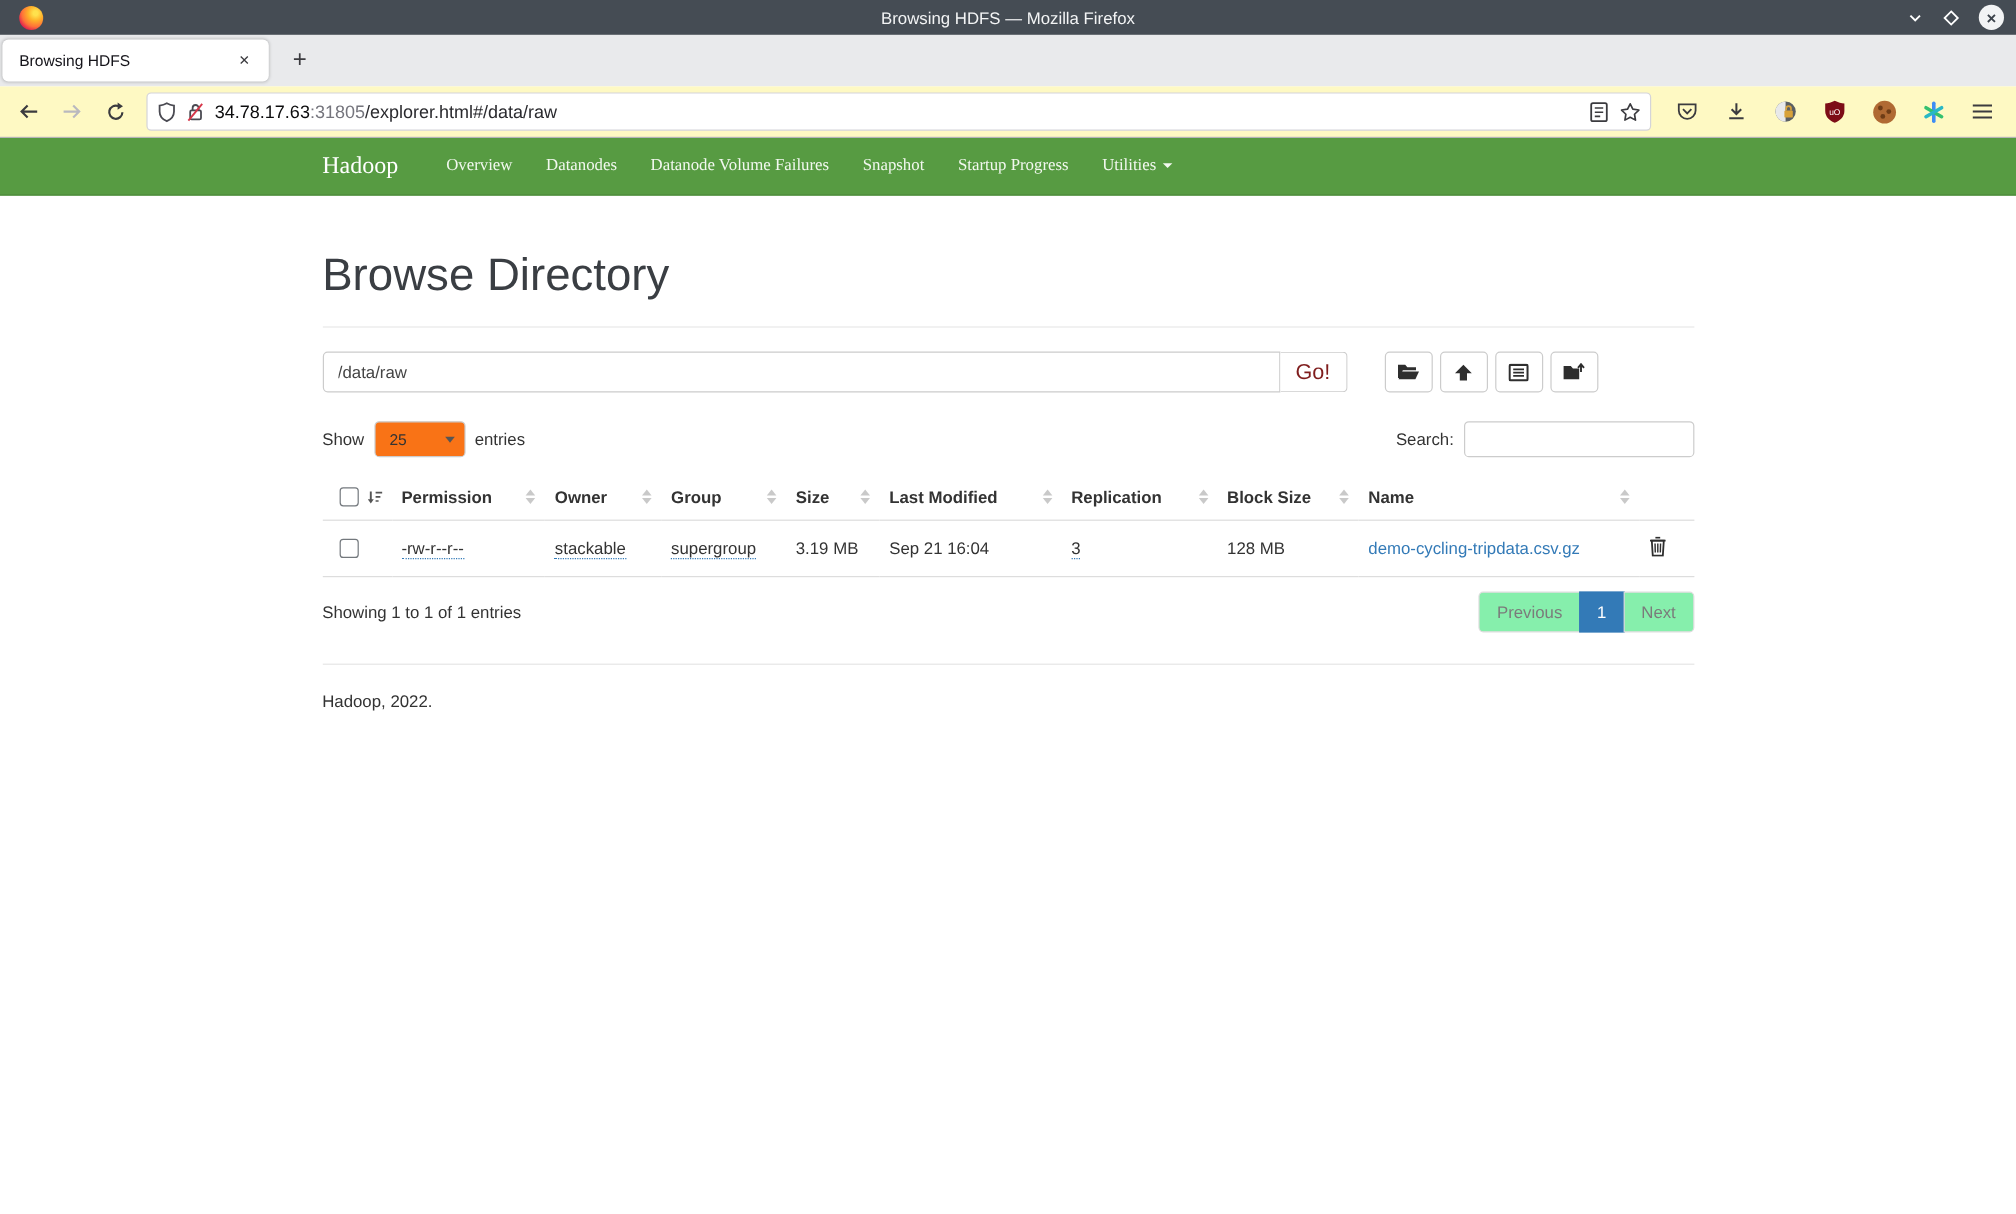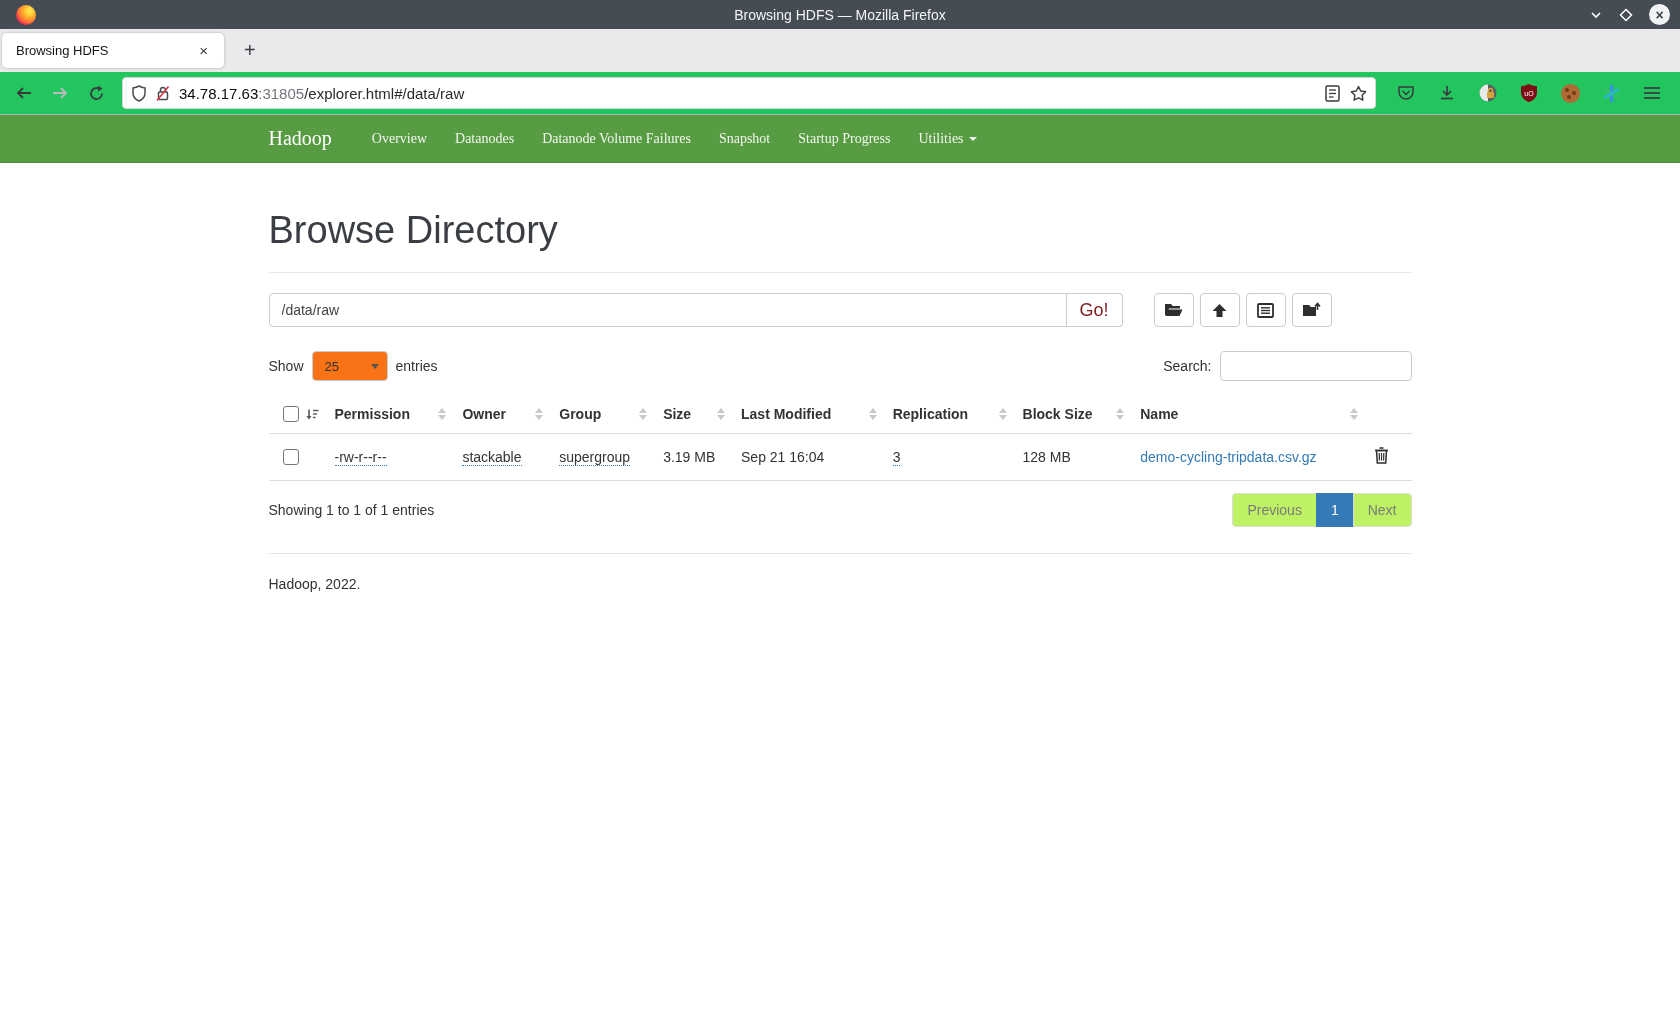--- a/index.html
+++ b/index.html
@@ -17,21 +17,21 @@
   .close-circle { width:21px; height:21px; border-radius:50%; background:#f2f3f4; color:#3c434b; font-size:14px; font-weight:bold; display:flex; align-items:center; justify-content:center; }
 
   
   .tabbar { height:43px; background:#e9eaec; display:flex; align-items:center; padding:0 0; }
   .tab { width:222px; height:35px; background:#fff; border-radius:5px; box-shadow:0 0 3px rgba(0,0,0,.25); display:flex; align-items:center; padding:0 10px 0 14px; margin-left:2px; cursor:pointer; }
   .tab-title { flex:1; font-size:13px; color:#15141a; white-space:nowrap; overflow:hidden; }
   .tab-close { font-size:15px; color:#3b3b3f; padding:2px 6px; border-radius:3px; cursor:pointer; }
   .newtab { font-size:20px; color:#3b3b3f; padding:0 12px; margin-left:8px; cursor:pointer; }
 
   
-  .toolbar { height:43px; background:#22c55e; border-bottom:1px solid #b4b4b8; display:flex; align-items:center; padding:0 8px; gap:4px; }
+  .toolbar { height:43px; background:#fef9c3; border-bottom:1px solid #b4b4b8; display:flex; align-items:center; padding:0 8px; gap:4px; }
   .tb-btn { width:32px; height:30px; display:flex; align-items:center; justify-content:center; border-radius:4px; cursor:pointer; }
   .urlbar { flex:1; height:32px; margin:0 10px 0 6px; background:#fff; border:1px solid #d4d4d9; border-radius:4px; display:flex; align-items:center; padding:0 8px; }
   .urlbar-icons { display:flex; align-items:center; gap:8px; margin-right:8px; }
   .url-text { flex:1; font-size:15px; color:#0c0c0d; white-space:nowrap; overflow:hidden; }
   .url-port { color:#75757d; }
   .url-path { color:#2a2a2e; }
   .urlbar-right { display:flex; align-items:center; gap:10px; margin-left:8px; }
   .tb-right { display:flex; align-items:center; gap:9px; padding-right:4px; }
   .ubo-shield { width:20px; height:20px; }
   .cookie { width:19px; height:19px; border-radius:50%; background:#b06a33; position:relative; }
@@ -74,21 +74,21 @@
   .sort-both .up { width:0; height:0; border-left:4px solid transparent; border-right:4px solid transparent; border-bottom:5px solid #c9c9c9; }
   .sort-both .down { width:0; height:0; border-left:4px solid transparent; border-right:4px solid transparent; border-top:5px solid #c9c9c9; }
   input[type=checkbox] { appearance:none; -moz-appearance:none; width:16px; height:16px; border:1.5px solid #73787d; border-radius:3px; background:#fff; cursor:pointer; margin:0 0 0 6px; display:block; }
   .tip { border-bottom:1px dotted #337ab7; cursor:help; }
   a.file-link { color:#337ab7; text-decoration:none; cursor:pointer; }
   .trash-btn { cursor:pointer; color:#2e2e2e; display:inline-flex; }
 
   .table-footer { display:flex; align-items:center; justify-content:space-between; margin-top:12px; }
   .summary { font-size:14px; color:#333; }
   .pagination { display:flex; }
-  .page-item { font-size:14px; padding:8px 14px; border:1px solid #ddd; background:#bef264; color:#7b7b7b; cursor:pointer; margin-left:-1px; }
+  .page-item { font-size:14px; padding:8px 14px; border:1px solid #ddd; background:#86efac; color:#7b7b7b; cursor:pointer; margin-left:-1px; }
   .page-item.first { border-radius:4px 0 0 4px; margin-left:0; }
   .page-item.last { border-radius:0 4px 4px 0; }
   .page-item.active { background:#337ab7; border-color:#337ab7; color:#fff; }
 
   hr.footer-rule { border:none; border-top:1px solid #e5e5e5; margin:26px 0 0 0; }
   .site-footer { font-size:14px; color:#333; margin-top:22px; }
 </style>
 </head>
 <body>
 

